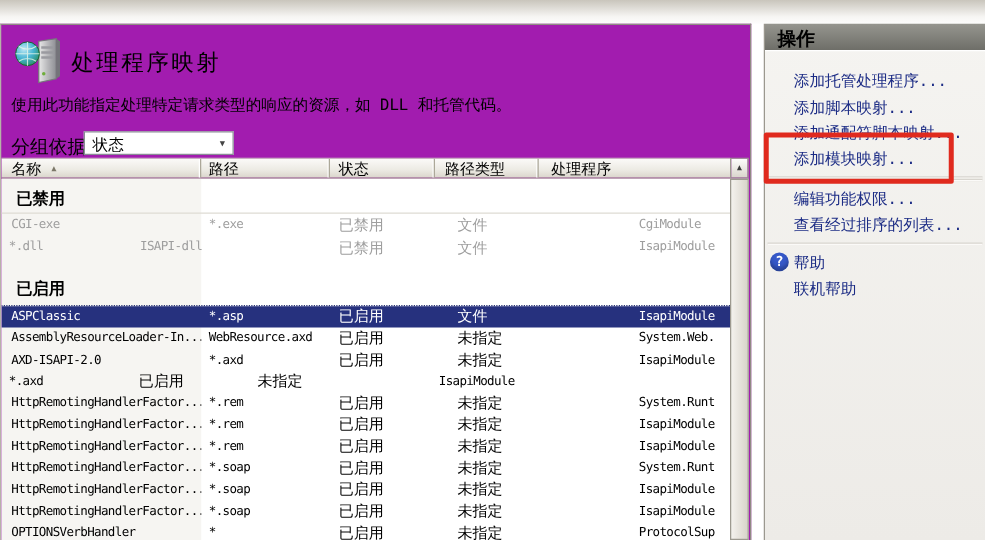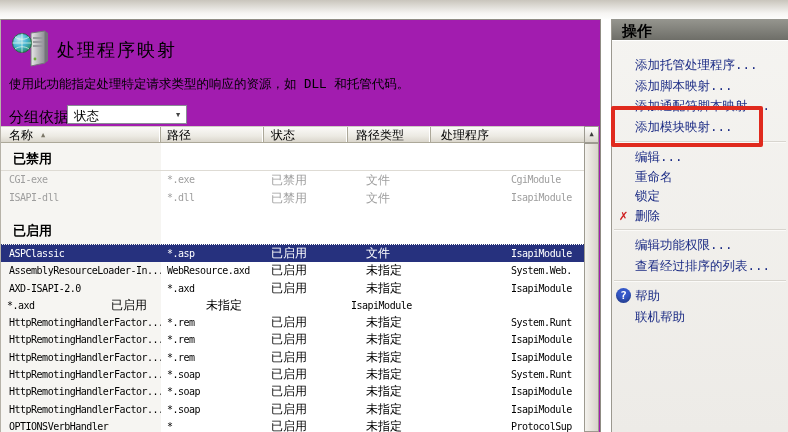--- a/index.html
+++ b/index.html
@@ -148,22 +148,22 @@
         <div class="lv-rows" id="lv-rows">
             <div class="group-row first">已禁用</div>
             <div class="row disabled">
               <span class="cell c0 code">CGI-exe</span>
               <span class="cell c1 code">*.exe</span>
               <span class="cell c2 zh">已禁用</span>
               <span class="cell c3 zh">文件</span>
               <span class="cell c4 code">CgiModule</span>
             </div>
             <div class="row disabled">
+              <span class="cell c1 code">*.dll</span>
               <span class="cell c0 code">ISAPI-dll</span>
-              <span class="cell c1 code">*.dll</span>
               <span class="cell c2 zh">已禁用</span>
               <span class="cell c3 zh">文件</span>
               <span class="cell c4 code">IsapiModule</span>
             </div>
             <div class="group-gap"></div>
             <div class="group-row dotted">已启用</div>
             <div class="row h17 selected">
               <span class="cell c0 code">ASPClassic</span>
               <span class="cell c1 code">*.asp</span>
               <span class="cell c2 zh">已启用</span>
@@ -253,26 +253,20 @@
   <div class="actions-pane">
     <div class="actions-header">操作</div>
     <div id="actions-list">
         <ul class="action-group g1">
           <li class="action-item"><span>添加托管处理程序...</span></li>
           <li class="action-item"><span>添加脚本映射...</span></li>
           <li class="action-item"><span>添加通配符脚本映射...</span></li>
           <li class="action-item"><span>添加模块映射...</span></li>
         </ul>
         <div class="action-divider"></div>
-        <ul class="action-group g2">
-          <li class="action-item"><span>编辑...</span></li>
-          <li class="action-item"><span>重命名</span></li>
-          <li class="action-item"><span>锁定</span></li>
-          <li class="action-item"><span class="ico ico-x">✗</span><span>删除</span></li>
-        </ul>
         <div class="action-divider"></div>
         <ul class="action-group g3">
           <li class="action-item"><span>编辑功能权限...</span></li>
           <li class="action-item"><span>查看经过排序的列表...</span></li>
         </ul>
         <div class="action-divider"></div>
         <ul class="action-group g4">
           <li class="action-item"><span class="ico ico-help">?</span><span>帮助</span></li>
           <li class="action-item"><span>联机帮助</span></li>
         </ul>

